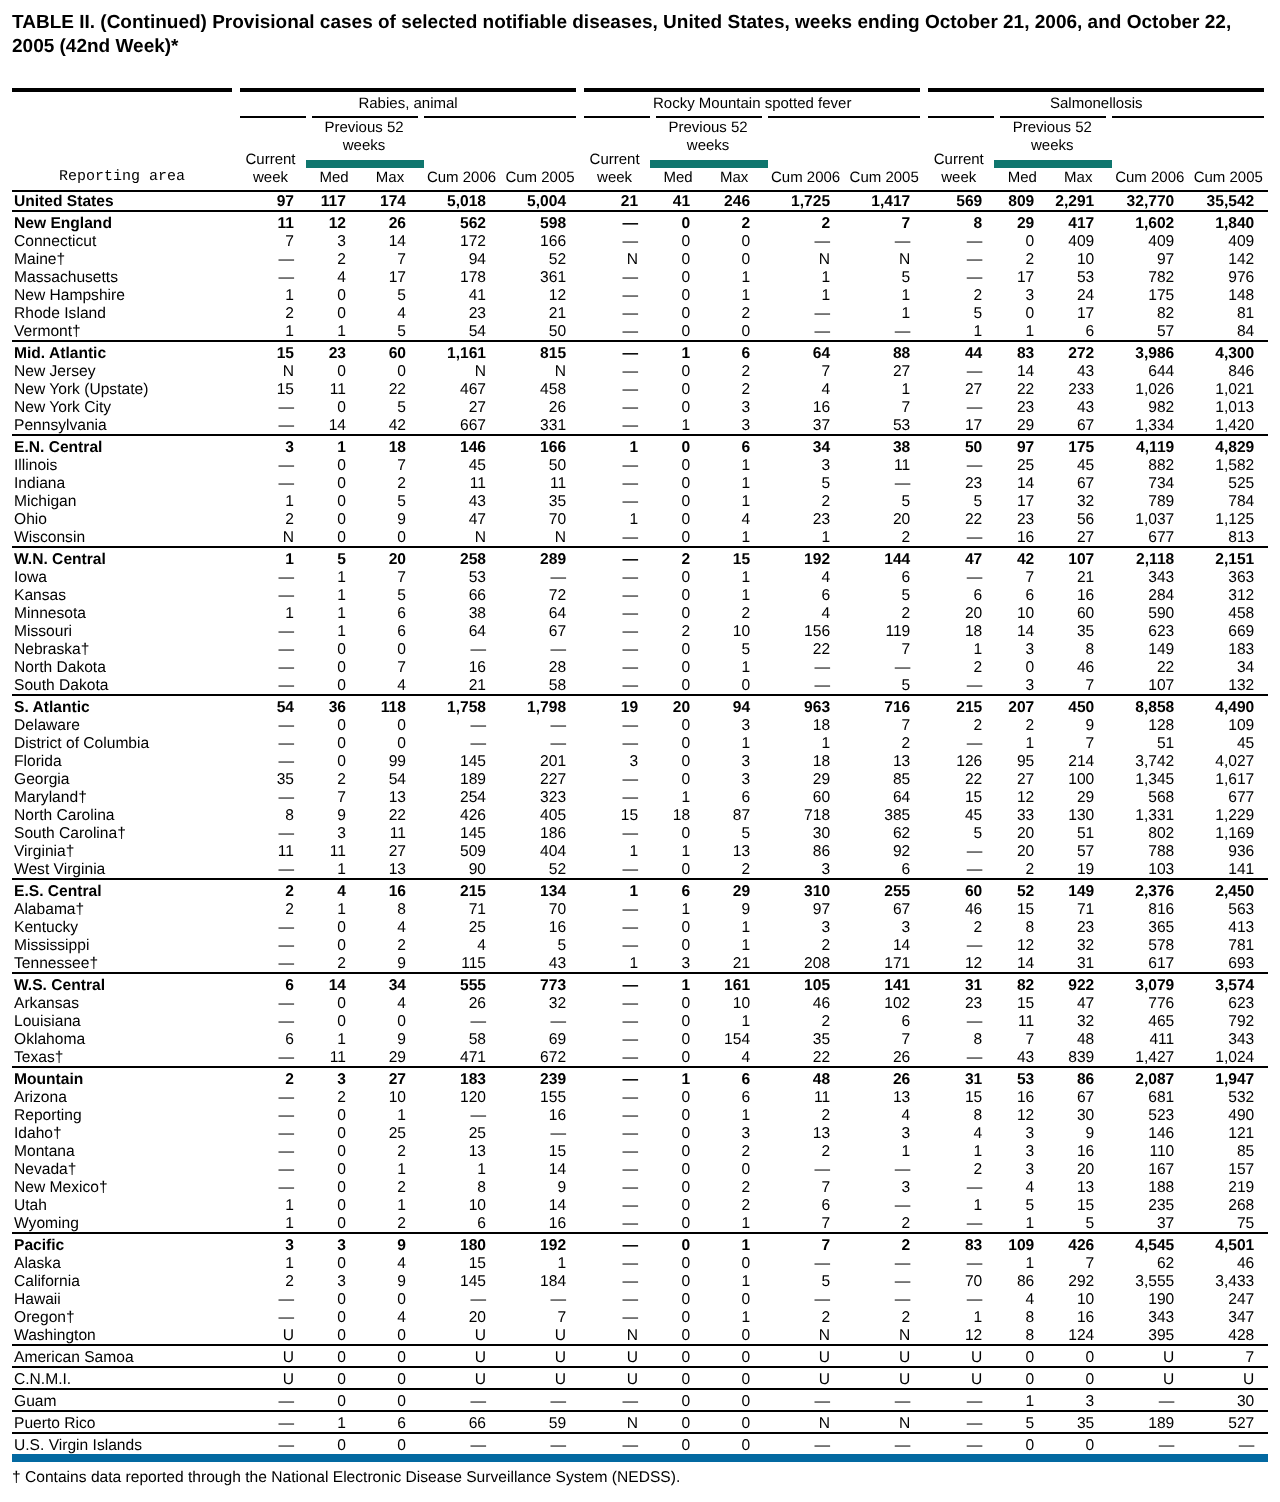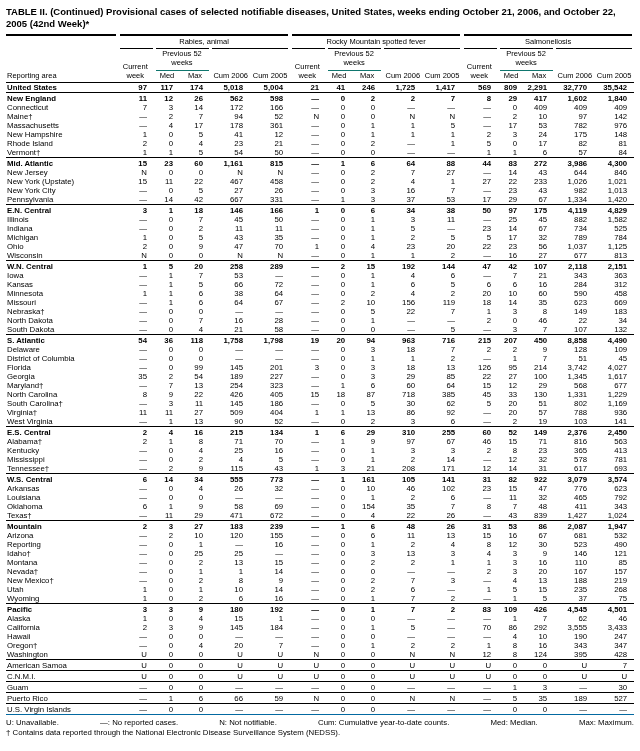--- a/index.html
+++ b/index.html
@@ -6,47 +6,47 @@
   html,body { background:#fff; }
   body {
     width:640px; height:751px;
     font-family:"Liberation Sans", sans-serif;
     color:#000;
     overflow:hidden;
   }
   .page { padding:6px 6px 0 6px; }
   .title {
     font-size:9.5px; font-weight:bold; line-height:1.3;
-    margin-bottom:3px;
+    margin-bottom:13px;
   }
   table {
     width:628px; border-collapse:collapse; table-layout:fixed;
     border-top:2px solid #000;
   }
   thead { border-bottom:1px solid #000; }
   thead th {
     font-weight:normal; font-size:7.5px; line-height:1.15;
     vertical-align:bottom; text-align:center; padding:1px 1px 2px 1px;
   }
-  th.area-head { text-align:left; vertical-align:bottom; padding-left:1px; }
+  th.area-head { text-align:center; vertical-align:bottom; padding-left:1px;font-family:Liberation Mono, monospace; }
   th.group-th {
     border-bottom:1px solid #000;
     border-left:4px solid #fff; border-right:4px solid #fff;
     padding-top:2px;
   }
   th.prev-th {
-    border-bottom:1px solid #0f766e;
+    border-bottom:4px solid #0f766e;
     border-left:3px solid #fff; border-right:3px solid #fff;
   }
   tbody td {
     font-size:7.8px; line-height:9px; white-space:nowrap; overflow:hidden;
     text-align:right; padding:0 7px 0 0;
   }
   tbody td.area { text-align:left; padding:0 0 0 1px; }
-  tbody { border-bottom:1px solid #0369a1; }
+  tbody { border-bottom:4px solid #0369a1; }
   tr.region td { font-weight:bold; }
   tr.section-start td { border-top:1px solid #000; padding-top:1px; }
   .footnotes { width:628px; margin-top:3px; font-size:7.8px; line-height:10px; }
   .legend-row { display:flex; justify-content:space-between; }
 </style>
 </head>
 <body>
 
 <div class="page">
 
@@ -1305,24 +1305,16 @@
           <td class="num">—</td>
           <td class="num">0</td>
           <td class="num">0</td>
           <td class="num">—</td>
           <td class="num">—</td>
         </tr>
       </tbody>
   </table>
 
   <div class="footnotes">
-    <div class="legend-row">
-        <span>U: Unavailable.</span>
-        <span>—: No reported cases.</span>
-        <span>N: Not notifiable.</span>
-        <span>Cum: Cumulative year-to-date counts.</span>
-        <span>Med: Median.</span>
-        <span>Max: Maximum.</span>
-      </div>
     <div>† Contains data reported through the National Electronic Disease Surveillance System (NEDSS).</div>
   </div>
 
 </div>
 
 </body></html>

